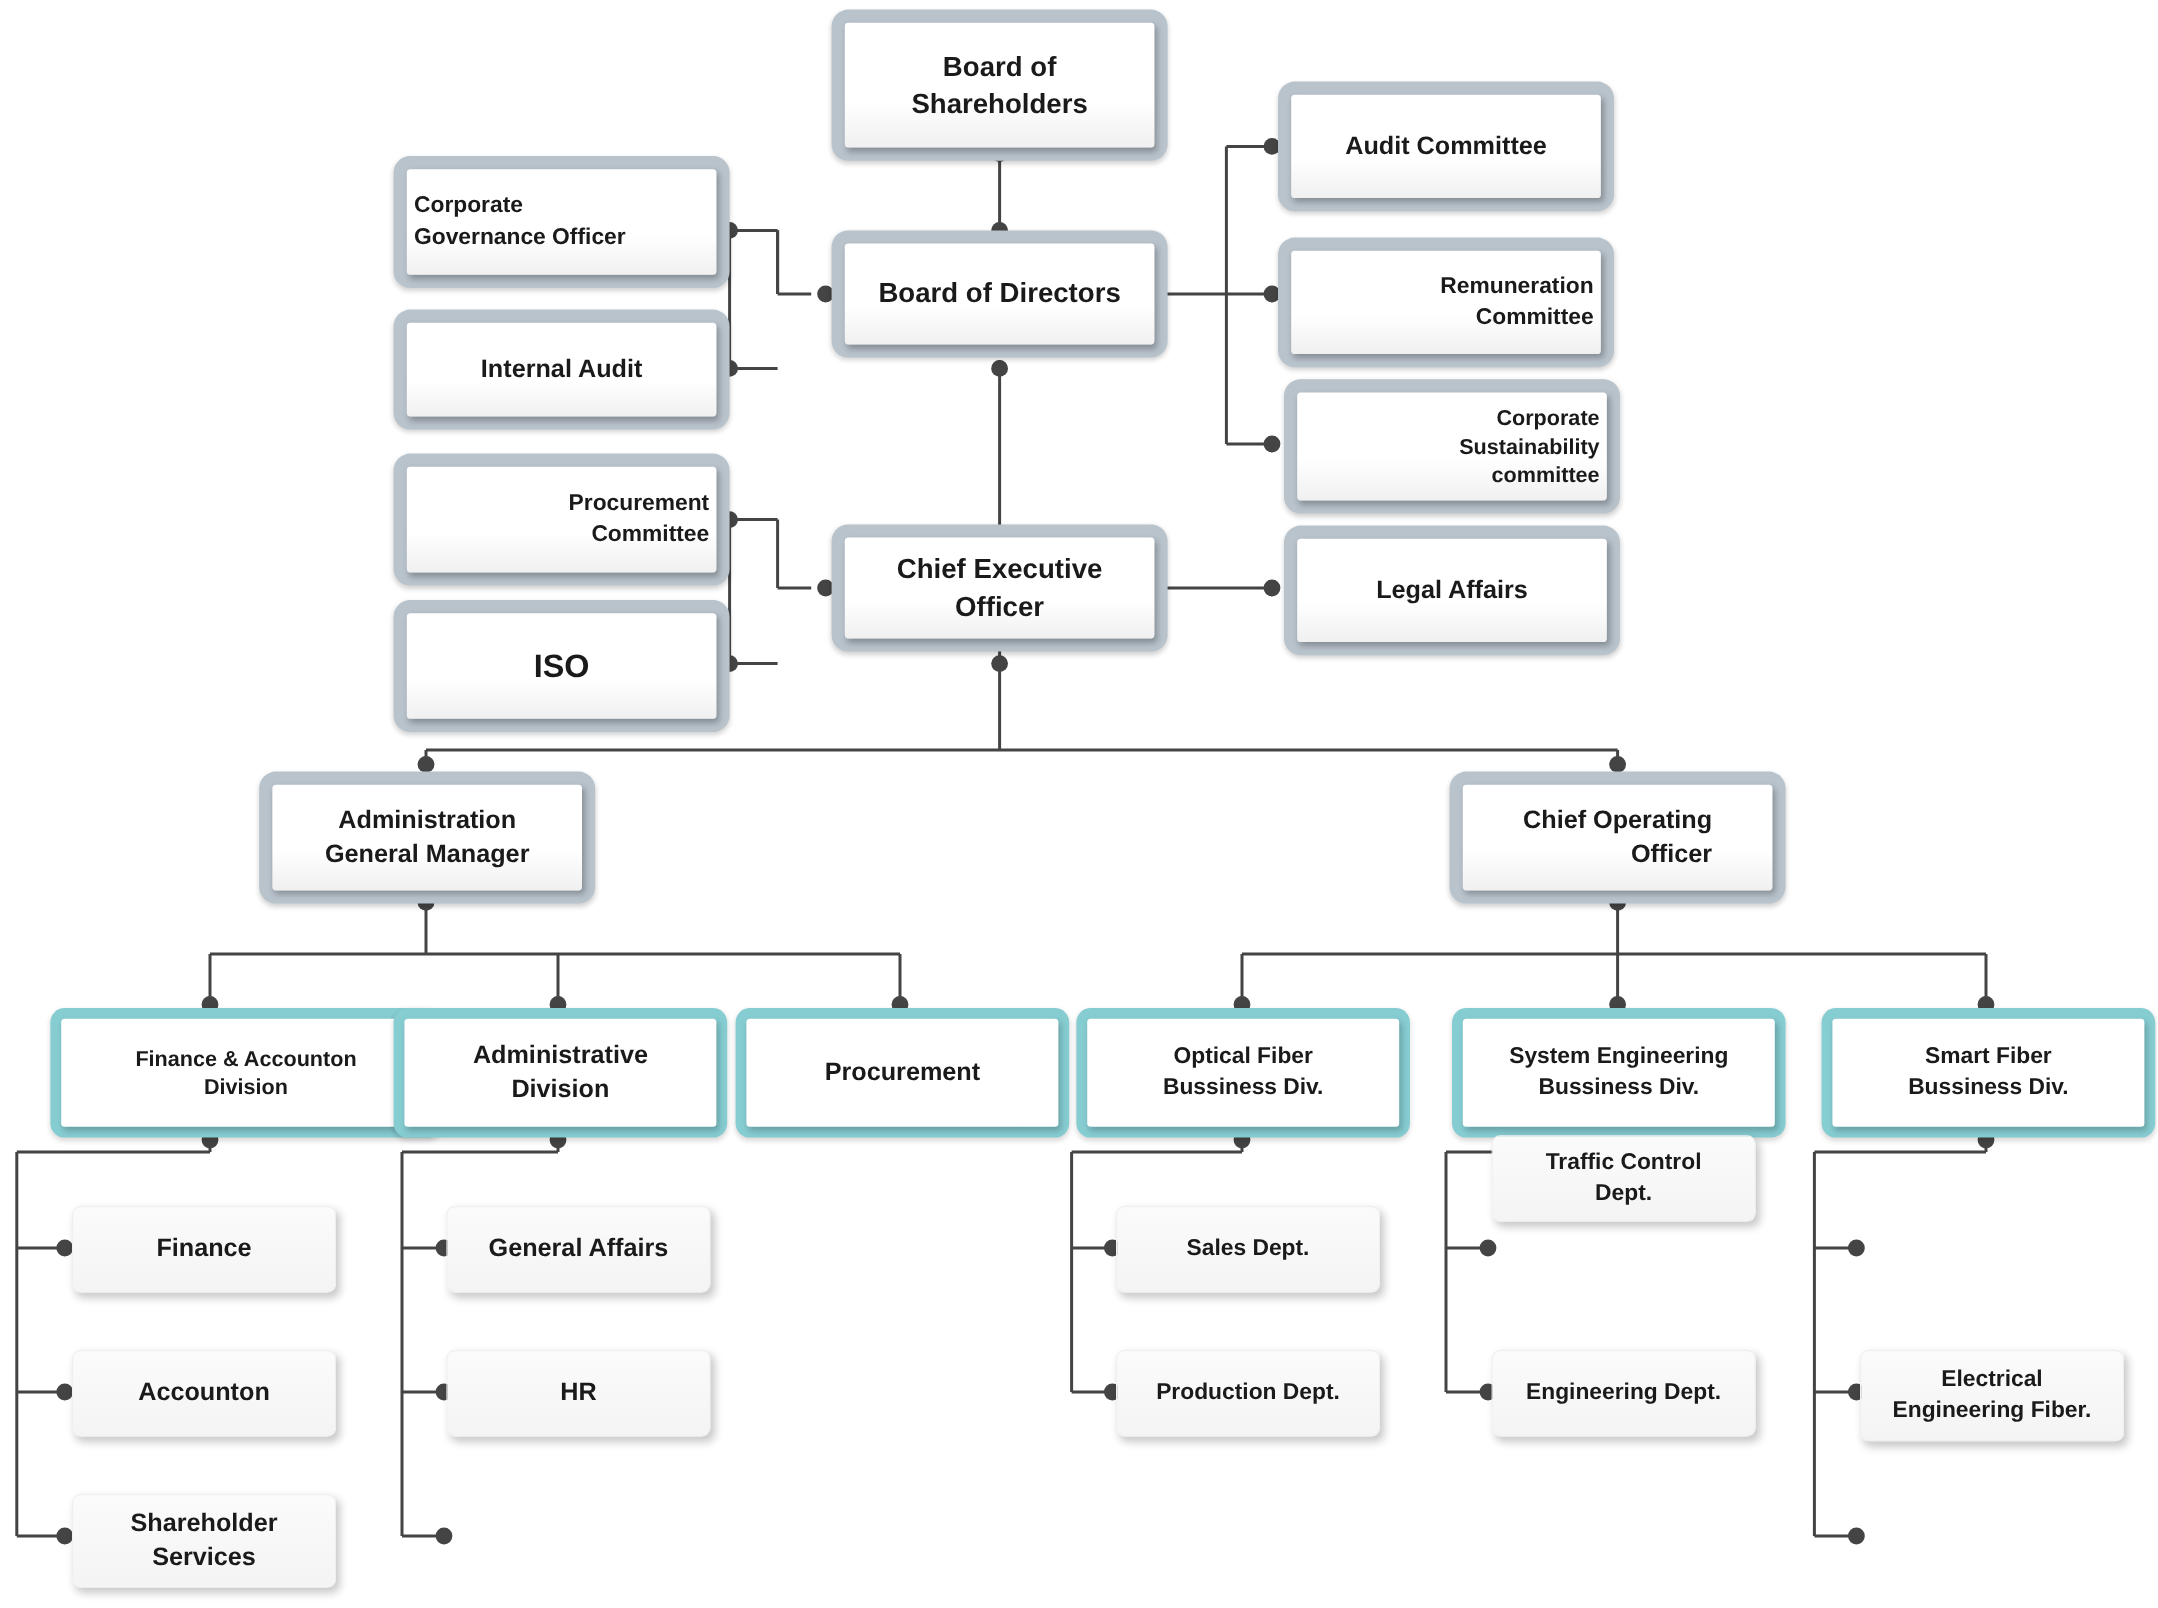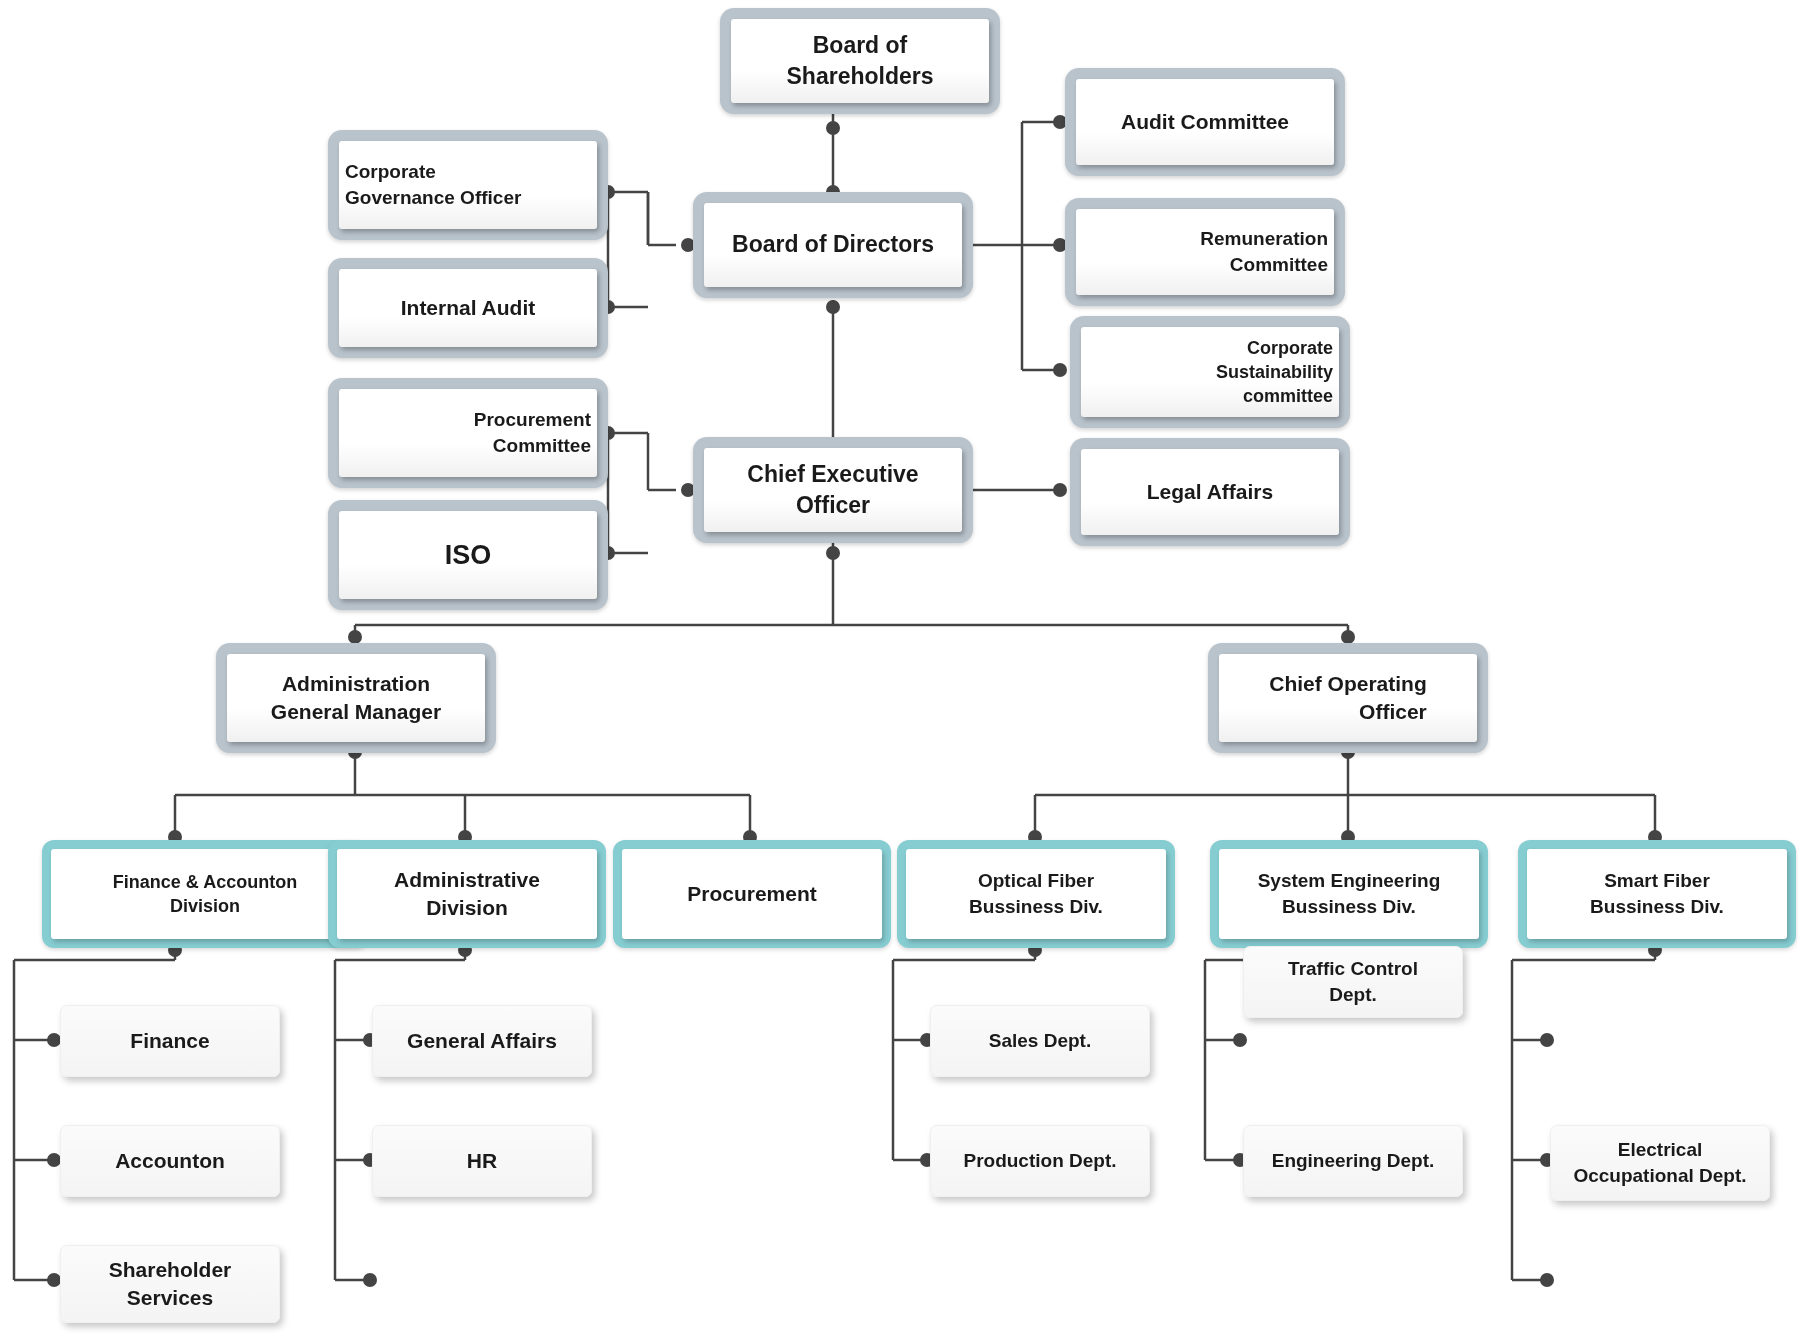--- a/index.html
+++ b/index.html
@@ -211,21 +211,21 @@
       <circle cx="927" cy="1040" r="7"></circle>
       <circle cx="927" cy="1160" r="7"></circle>
       <circle cx="1240" cy="1040" r="7"></circle>
       <circle cx="1240" cy="1160" r="7"></circle>
       <circle cx="1547" cy="1040" r="7"></circle>
       <circle cx="1547" cy="1160" r="7"></circle>
       <circle cx="1547" cy="1280" r="7"></circle>
     </g>
   </svg>
 
-  <div class="node grey" style="left:720px; top:8px; width:280px; height:106px;">
+  <div class="node grey" style="left:693px; top:8px; width:280px; height:126px;">
     <div class="inner">
         <span class="label f-lg">Board of Shareholders</span>
       </div>
   </div>
 
   <div class="node grey" style="left:693px; top:192px; width:280px; height:106px;">
     <div class="inner">
         <span class="label f-lg">Board of Directors</span>
       </div>
   </div>
@@ -373,16 +373,16 @@
   <div class="node leaf" style="left:1243px; top:946px; width:220px; height:72px;">
     <span class="label f-sm">Traffic Control
 Dept.</span>
   </div>
   <div class="node leaf" style="left:1243px; top:1125px; width:220px; height:72px;">
     <span class="label f-sm">Engineering Dept.</span>
   </div>
 
   <div class="node leaf" style="left:1550px; top:1125px; width:220px; height:76px;">
     <span class="label f-sm">Electrical
-Occupational Dept.</span>
+Engineering Fiber.</span>
   </div>
 
 </div>
 
 </body></html>

